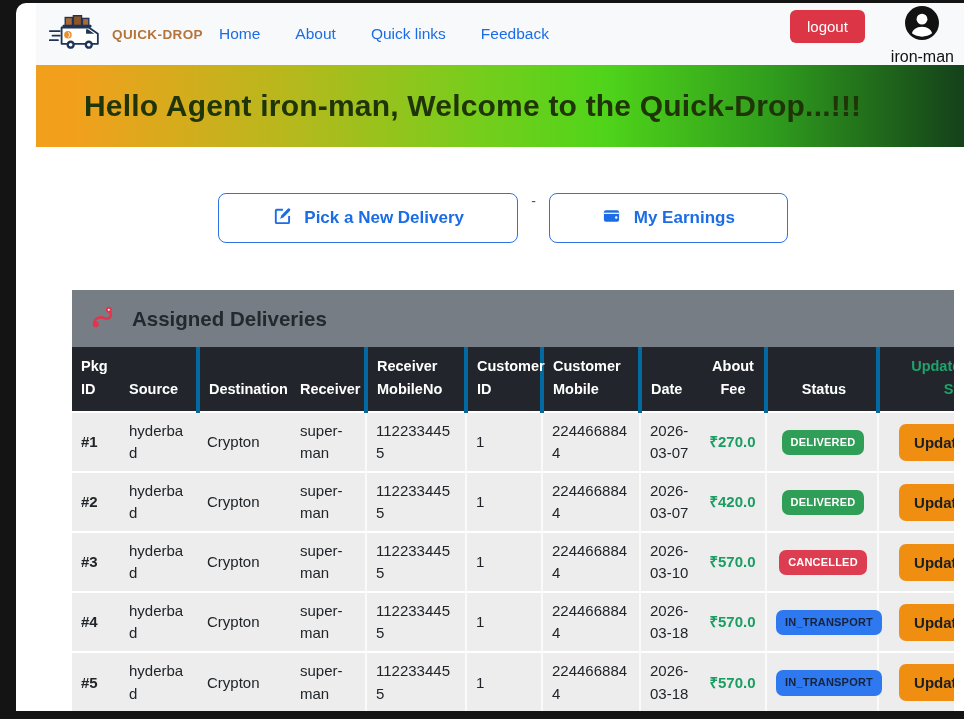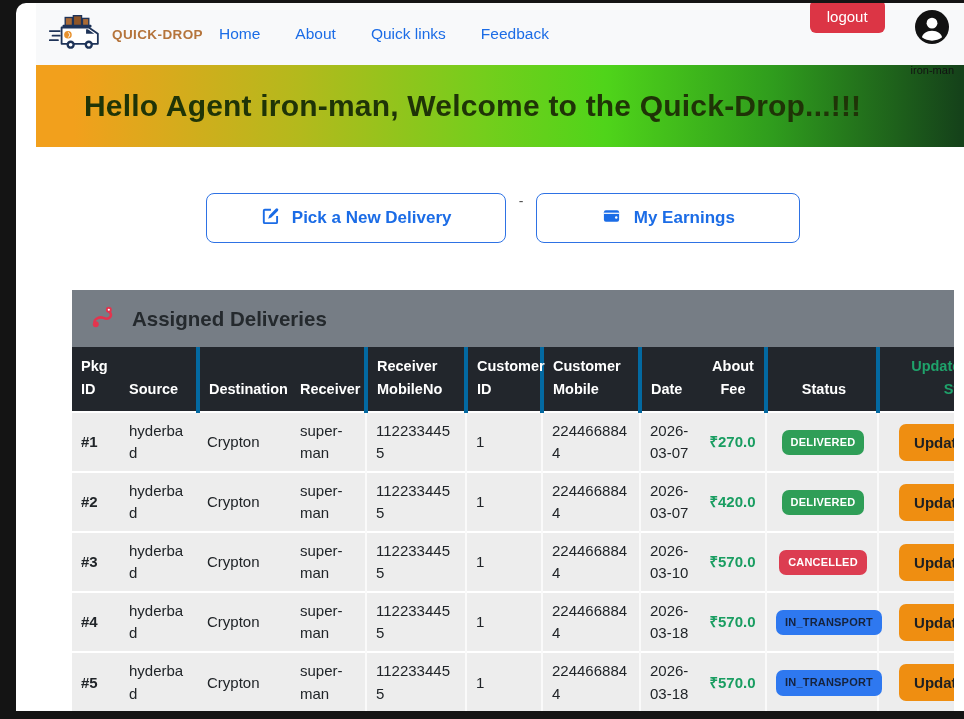--- a/index.html
+++ b/index.html
@@ -14,34 +14,34 @@
   
   .navbar { height: 62px; background: #f8f9fa; display: flex; align-items: center; padding: 0 16px 0 12px; }
   .brand { display: flex; align-items: center; gap: 6px; }
   .brand-text { color: #b5743b; font-weight: 800; font-size: 13.5px; letter-spacing: .4px; }
   .nav-links { display: flex; gap: 35px; margin-left: 16px; }
   .nav-links a { color: #1b6ce6; text-decoration: none; font-size: 15.5px; cursor: pointer; }
   .nav-right { margin-left: auto; display: flex; align-items: flex-start; gap: 26px; }
   .logout-btn { background: #dc3545; color: #ffffff; border: none; border-radius: 6px;
     padding: 8px 17px; font-size: 15px; cursor: pointer; margin-top: 8px; font-family: inherit; }
   .user { display: flex; flex-direction: column; align-items: center; cursor: pointer; }
-  .user span { font-size: 11px; color: #121212; margin-top: 18px; }
+  .user span { font-size: 16px; color: #121212; margin-top: 4px; }
 
   
   .banner { height: 82px; display: flex; align-items: center; padding-left: 48px;
     background: linear-gradient(90deg,#f2a01c 0%,#f2a01c 4%,#b4b91c 28%,#74ce1c 48%,#4fd41a 61%,#2f9c1d 79%,#15421a 99%); }
   .banner h1 { font-size: 30px; font-weight: 600; color: #1f3407; letter-spacing: .2px; }
 
   
   .actions { margin-top: 46px; display: flex; justify-content: center; align-items: flex-start; gap: 13px; }
   .action-btn { display: flex; justify-content: center; align-items: center; gap: 13px;
     background: #fff; border: 1px solid #2e72e4; border-radius: 8px; color: #1b6ce6;
     font-weight: 700; font-size: 17px; padding: 12px 10px; cursor: pointer; font-family: inherit; }
   .action-btn.wide { width: 300px; }
-  .action-btn.med  { width: 264px; }
+  .action-btn.med  { width: 239px; }
   .dash { color: #555; font-size: 14px; }
 
   
   .card { margin: 47px 0 0 36px; width: 882px; }
   .card-header { background: #767d85; height: 57px; display: flex; align-items: center; gap: 15px;
     padding-left: 18px; font-size: 20.5px; font-weight: 700; color: #24292d; }
   .table-clip { width: 882px; overflow: hidden; }
   table { width: 976px; table-layout: fixed; border-collapse: collapse; }
   thead th { background: #22262c; color: #fff; font-weight: 700; font-size: 14.5px;
     vertical-align: bottom; text-align: left; padding: 8px 5px 10px 9px; line-height: 1.6; height: 60px; }

